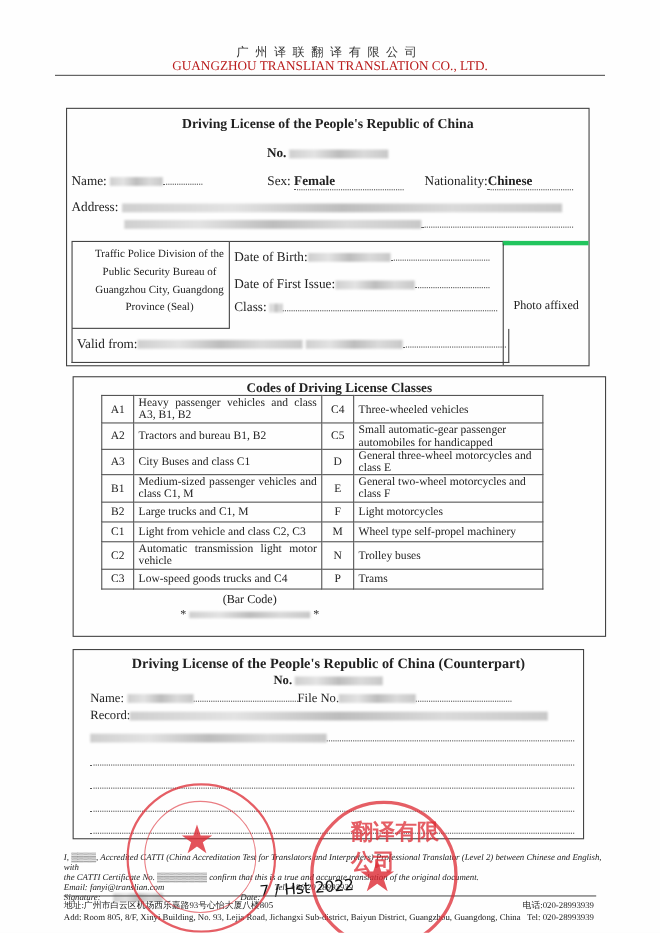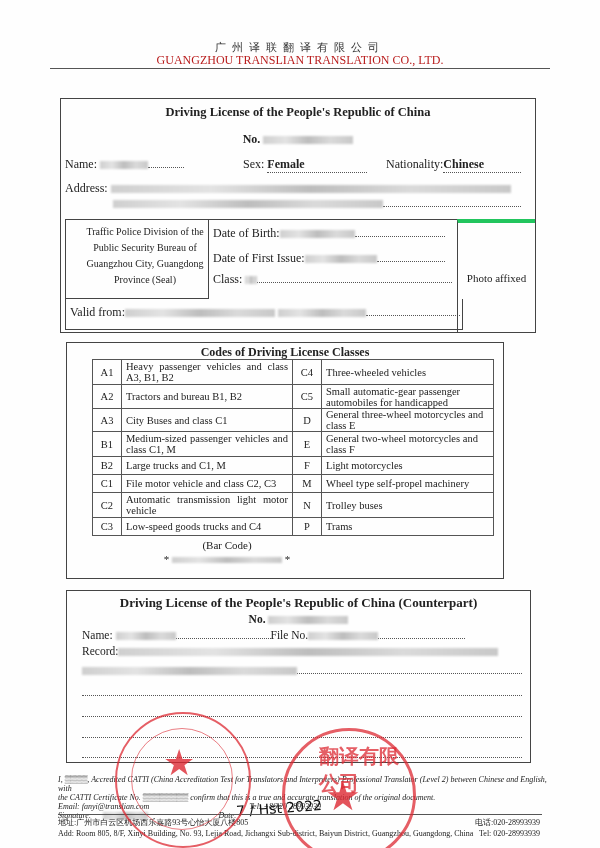--- a/index.html
+++ b/index.html
@@ -15,21 +15,21 @@
   .blur { display:inline-block; background:linear-gradient(90deg,#cfcfcf,#e3e3e3,#bdbdbd,#dadada,#c8c8c8); height:8px; vertical-align:middle; filter:blur(1px); }
   .row { position:absolute; font-size:12px; }
   .dots { display:inline-block; border-bottom:1px dotted #555; vertical-align:baseline; }
   .bold { font-weight:bold; }
 
   .seal { position:absolute; left:4px; top:120px; width:144px; height:80px; border:1px solid #444; box-sizing:border-box; font-size:10px; text-align:center; line-height:16px; padding-top:4px;padding-left:16px; }
   .validrow { position:absolute; left:4px; top:200px; width:398px; height:31px; border:1px solid #444; border-top:none; box-sizing:border-box; }
   .photo { position:absolute; right:0px; top:120px; width:78px; height:113px; border-left:1px solid #444; border-top:4px solid #22c55e; box-sizing:border-box; display:flex; align-items:center; justify-content:center; font-size:11px; }
   .mid { position:absolute; left:148px; top:120px; width:254px; height:80px; border-top:1px solid #444; box-sizing:border-box; }
 
-  .box2 { position:absolute; left:66px; top:342px; width:438px; height:237px; border:1.5px solid #444; box-sizing:border-box;padding-left:48px; }
+  .box2 { position:absolute; left:66px; top:342px; width:485px; height:237px; border:1.5px solid #444; box-sizing:border-box;padding-left:48px; }
   .codes-title { position:absolute; top:2px; left:0; width:100%; text-align:center; font-weight:bold; font-size:12px; }
   table.codes { position:absolute; left:25px; top:16px; border-collapse:collapse; font-size:10.5px; }
   table.codes td { border:1px solid #555; padding:0 4px; line-height:11px; vertical-align:middle; }
   td.code { width:20px; text-align:center; padding:0 2px; }
   td.desc1 { width:162px; text-align:justify; }
   td.desc2 { width:163px; }
   .barcode { position:absolute; left:90px; top:196px; font-size:11px; text-align:center; width:140px; }
   .detain { position:absolute; left:258px; top:197px; width:196px; font-size:10.5px; line-height:12px; text-align:justify; text-indent:22px; }
 
   .box3 { position:absolute; left:66px; top:590px; width:465px; height:173px; border:1.5px solid #444; box-sizing:border-box; }
@@ -135,21 +135,21 @@
             <td class="desc2">General two-wheel motorcycles and class F</td>
           </tr>
         <tr style="height:18px">
             <td class="code">B2</td>
             <td class="desc1">Large trucks and C1, M</td>
             <td class="code">F</td>
             <td class="desc2">Light motorcycles</td>
           </tr>
         <tr style="height:18px">
             <td class="code">C1</td>
-            <td class="desc1">File motor vehicle and class C2, C3</td>
+            <td class="desc1">Light from vehicle and class C2, C3</td>
             <td class="code">M</td>
             <td class="desc2">Wheel type self-propel machinery</td>
           </tr>
         <tr style="height:25px">
             <td class="code">C2</td>
             <td class="desc1">Automatic transmission light motor vehicle</td>
             <td class="code">N</td>
             <td class="desc2">Trolley buses</td>
           </tr>
         <tr style="height:18px">

